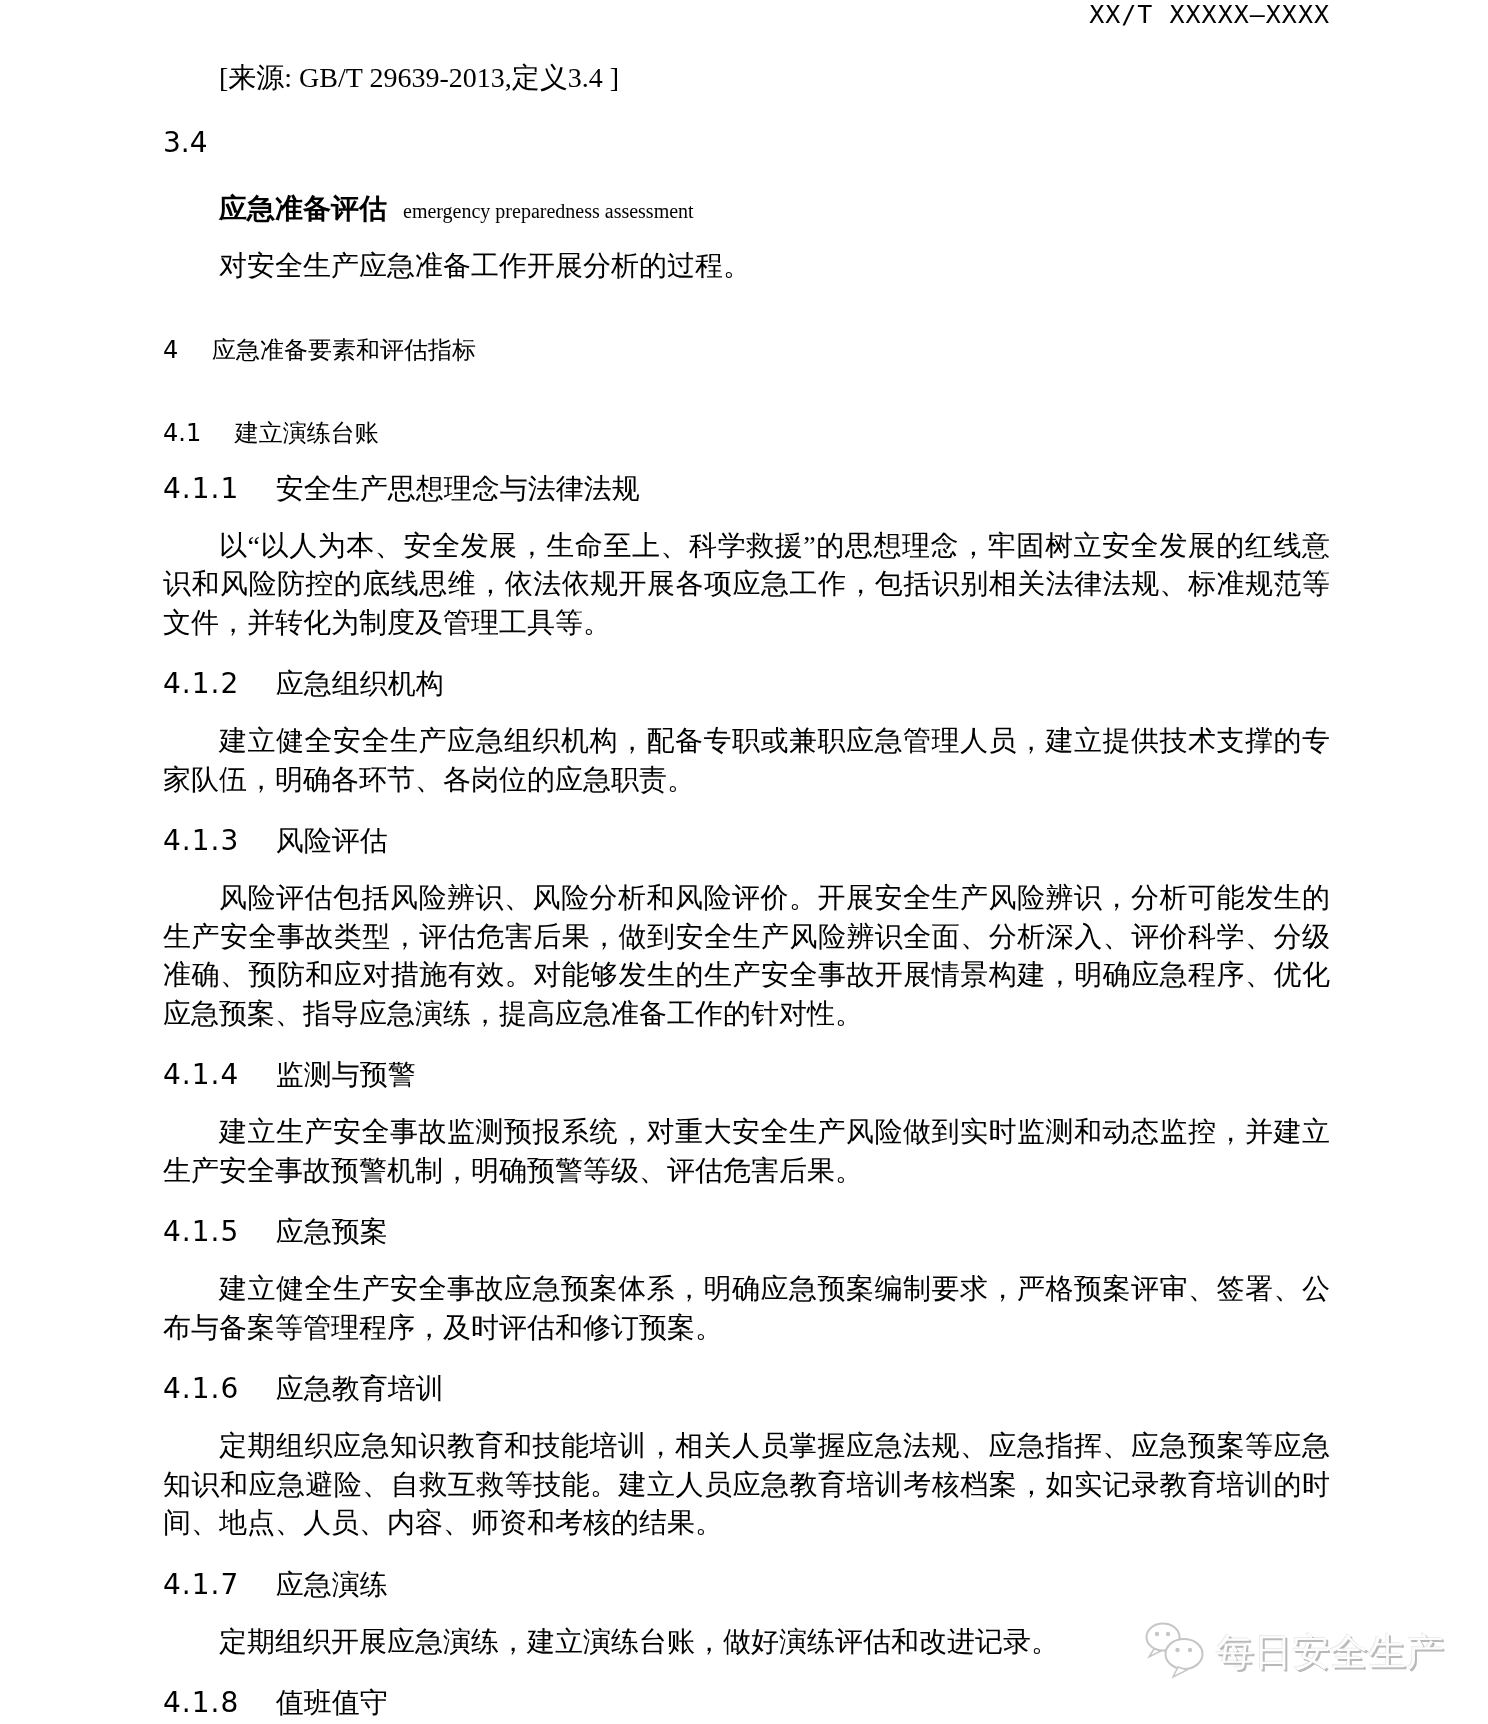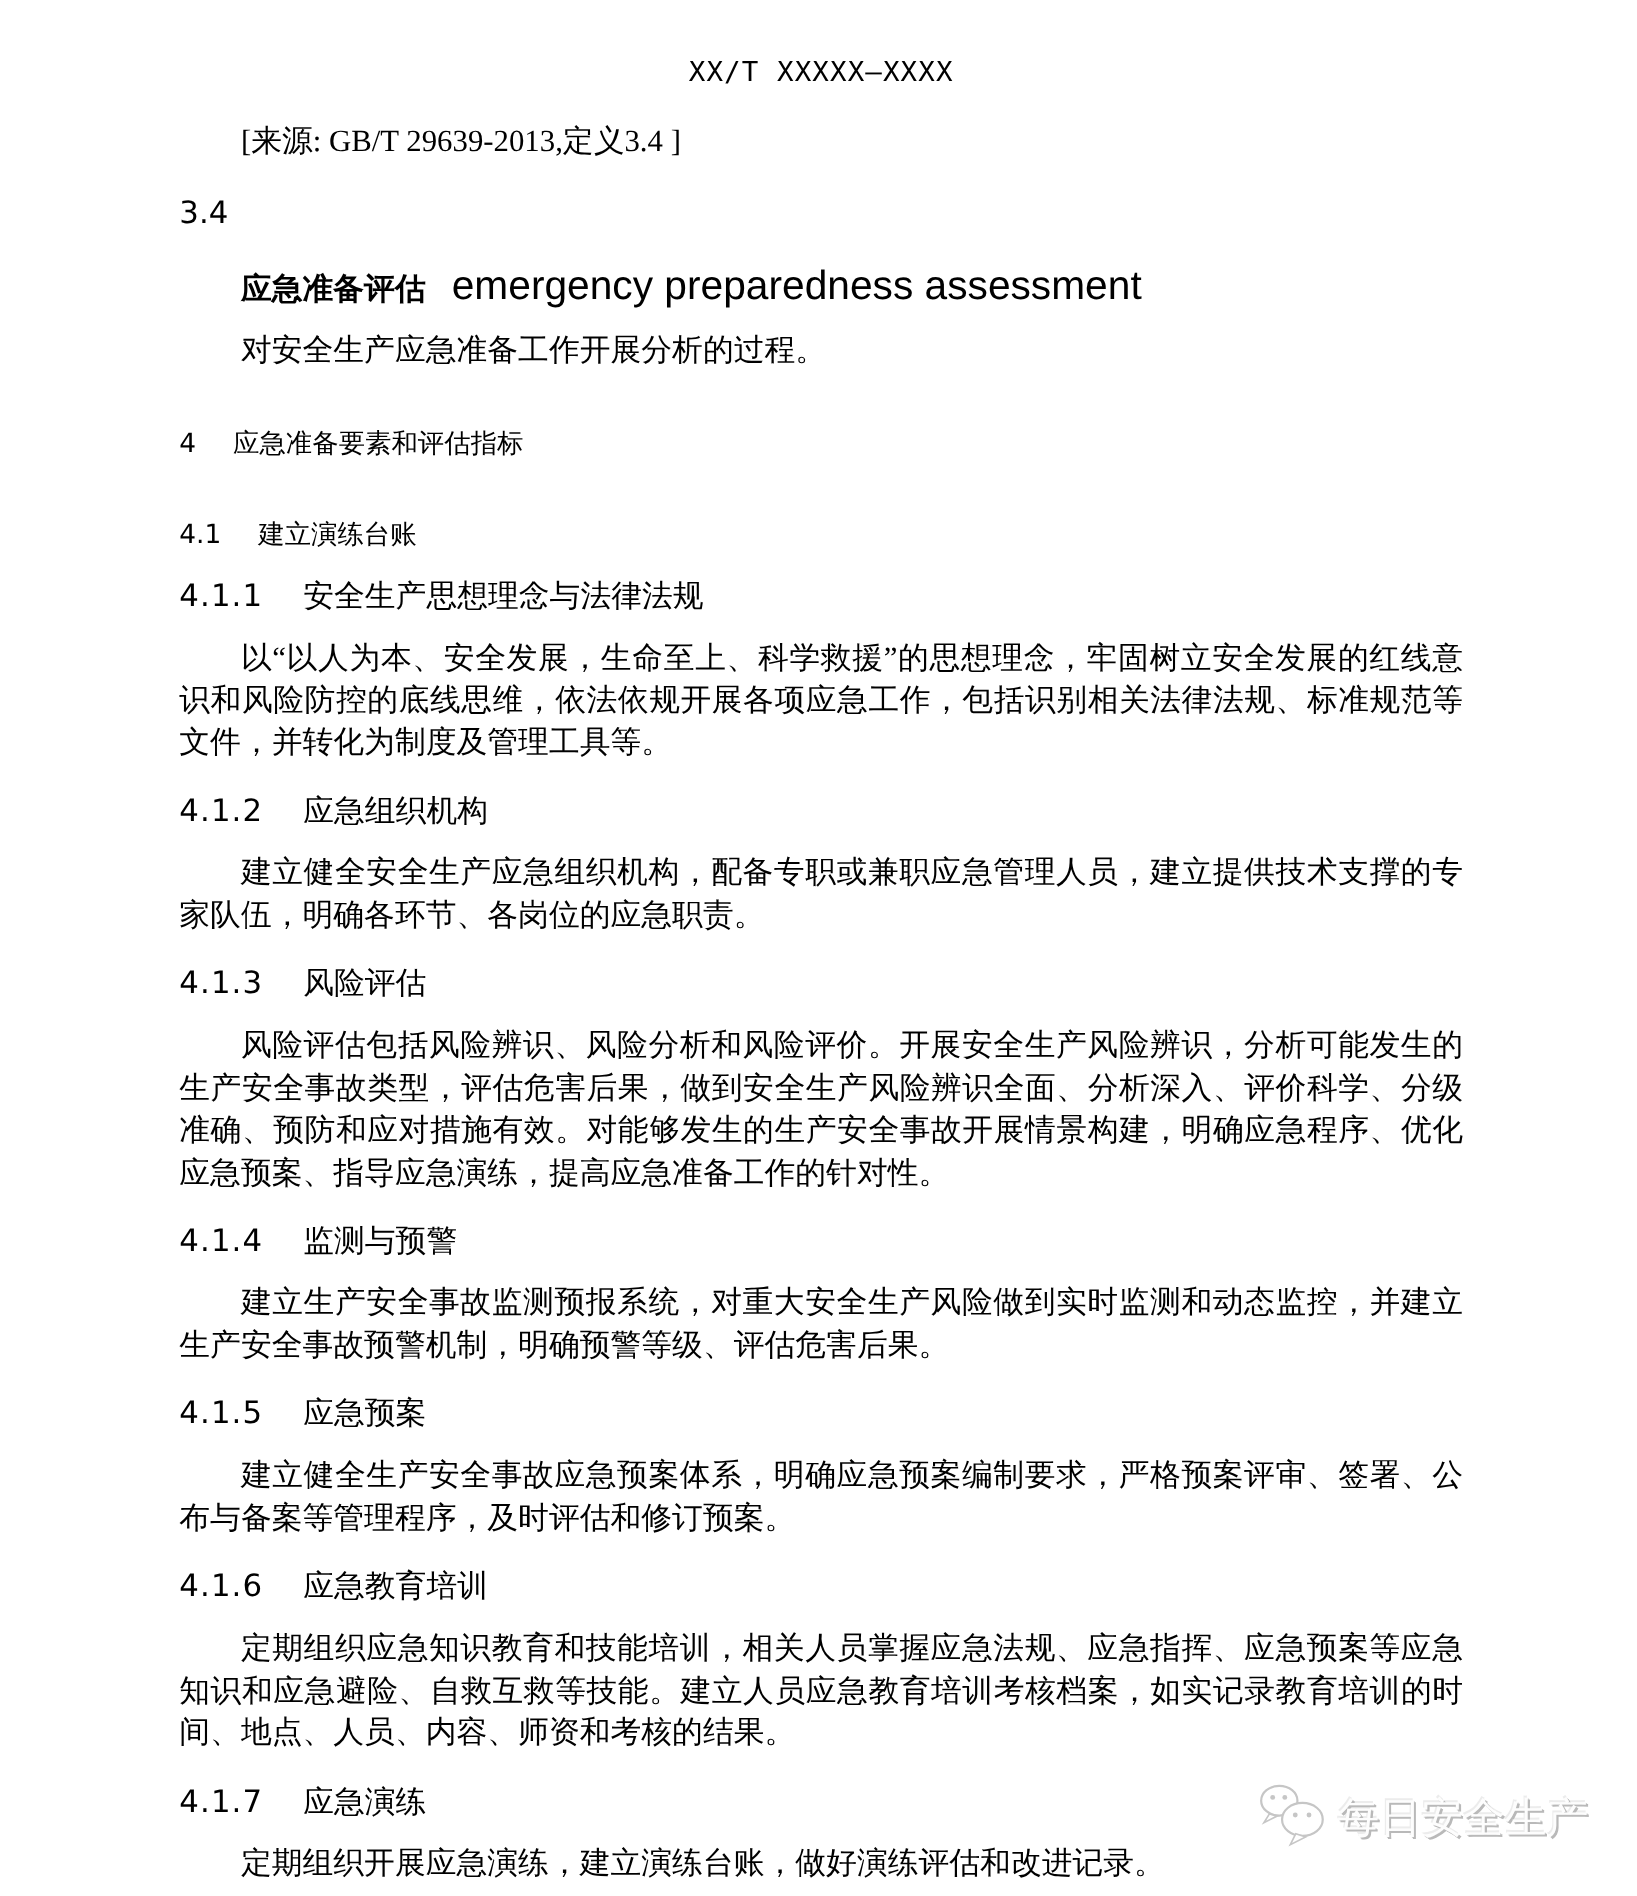--- a/index.html
+++ b/index.html
@@ -14,27 +14,26 @@
     font-family: "Liberation Serif", "DejaVu Serif", serif;
   }
   .content {
     position: absolute;
     left: 163px;
     right: 158px;
     top: 0;
   }
   
   .doc-header {
-    text-align: center;
-    padding-top: 19px;
+    text-align: right;
+    padding-top: 0;
     font-family: "DejaVu Sans Mono", "Liberation Mono", monospace;
     font-size: 25px;
     letter-spacing: 1px;
     line-height: 30px;
-    margin-top: 32px;
   }
   
   .body-text {
     font-size: 28px;
     line-height: 38.5px;
     text-align: justify;
     margin: 0;
   }
   .indent { text-indent: 2em; }
   
@@ -63,22 +62,22 @@
     font-size: 28px;
     line-height: 38px;
   }
   .term-line { margin-top: 17px; }
   .term-zh {
     font-family: "DejaVu Sans", "Liberation Sans", sans-serif;
     font-weight: bold;
     font-size: 28px;
   }
   .term-en {
-    font-family: Liberation Sans, sans-serif;
-    font-size: 37px;
+    font-family: Liberation Serif, serif;
+    font-size: 20px;
     margin-left: 0.45em;
   }
   .term-definition { margin-top: 17px; }
   .chapter-heading { margin-top: 44px; }
   .section-heading { margin-top: 43px; }
   .clause { margin-top: 23px; }
   .clause.first { margin-top: 17px; }
   .clause .body-text { margin-top: 19px; }
   
   .watermark {

